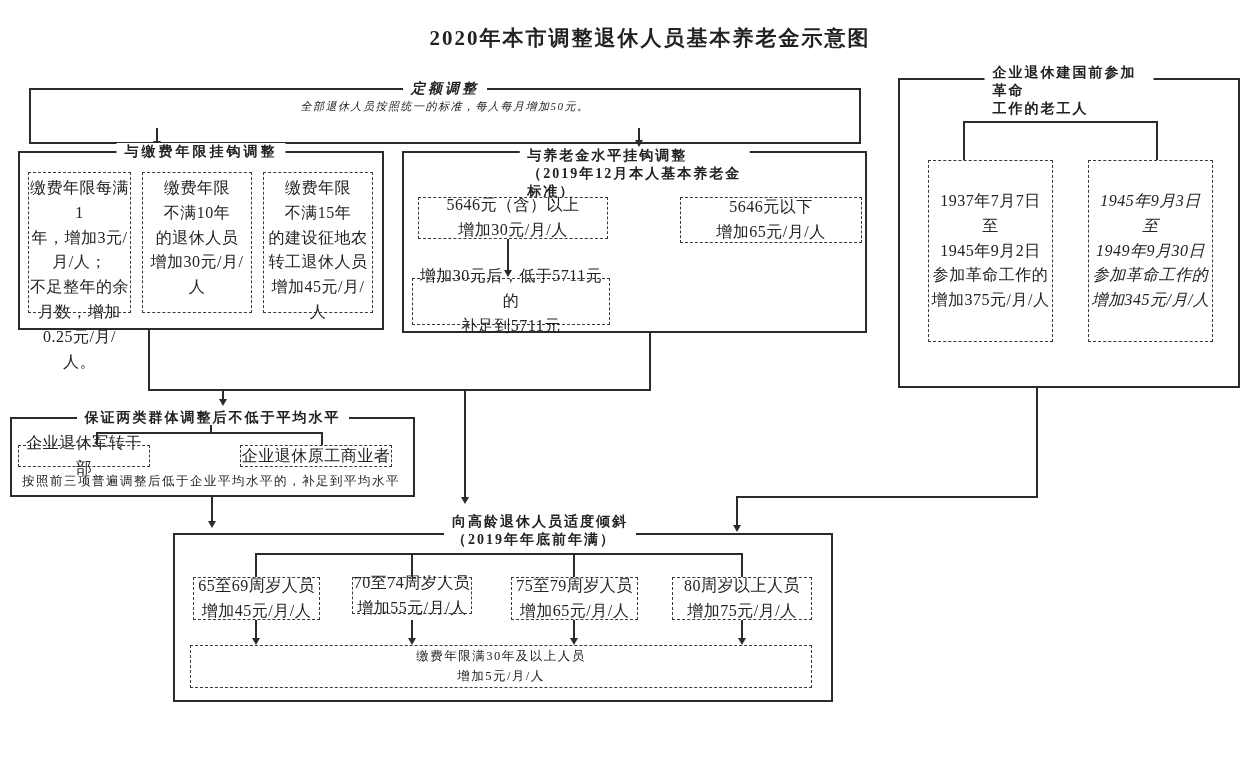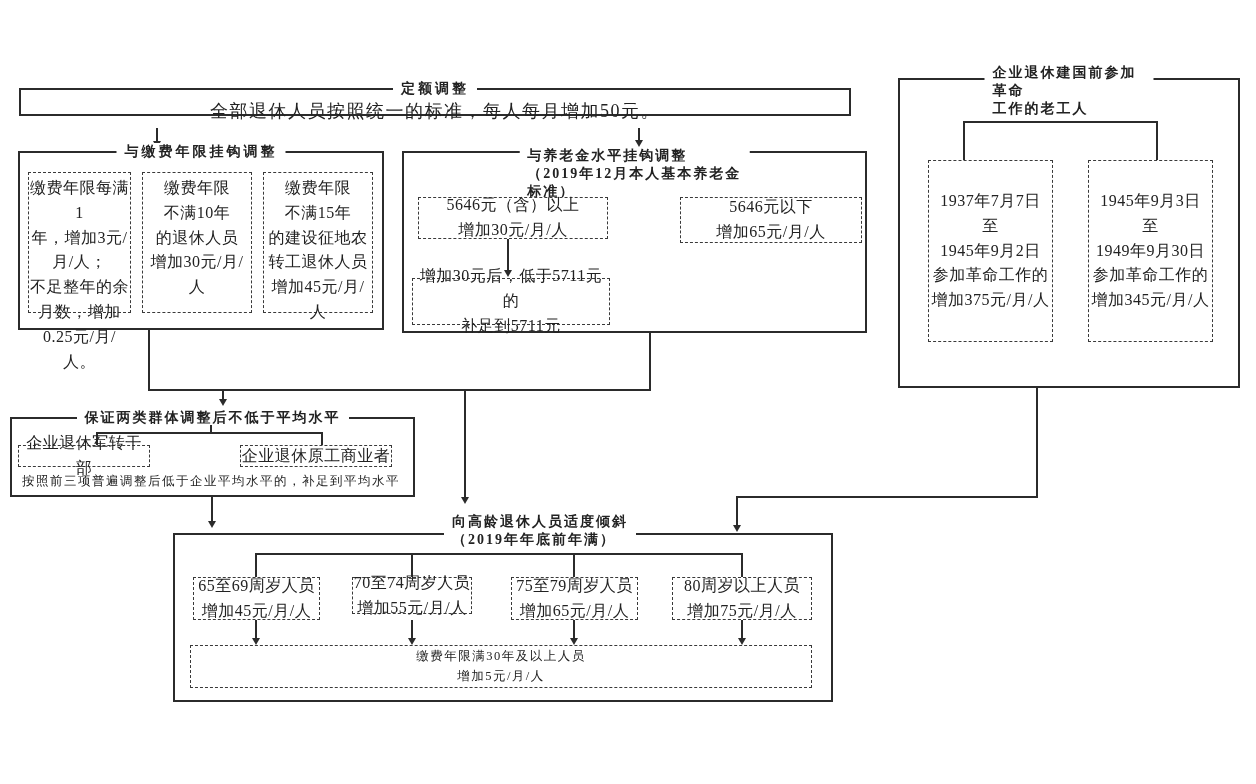--- a/index.html
+++ b/index.html
@@ -25,30 +25,31 @@
     position:absolute;border:1.6px dashed #3a3a3a;box-sizing:border-box;background:#fff;
     display:flex;align-items:center;justify-content:center;
     font-size:16px;line-height:1.55;letter-spacing:0.5px;text-align:center;white-space:pre-line;
   }
   .dash.topalign{align-items:flex-start;padding-top:3px;}
   
   .ln{position:absolute;background:#2b2b2b;}
   .ah{position:absolute;width:0;height:0;border-left:4px solid transparent;
       border-right:4px solid transparent;border-top:7px solid #2b2b2b;}
   .bodytext{
-    position:absolute;font-size:18px;letter-spacing:1.5px;white-space:nowrap;
+    position:absolute;font-size:11px;letter-spacing:1.5px;white-space:nowrap;
   }
 </style>
 </head>
 <body>
 
 <div id="canvas">
 
+  <div class="title">2020年本市调整退休人员基本养老金示意图</div>
 
-  <div class="box" style="left:19px;top:88px;width:832px;height:28px;">
+  <div class="box" style="left:29px;top:88px;width:832px;height:56px;font-style:italic;">
     <div class="legend" style="top:-10px;">定额调整</div>
     <div class="bodytext" style="left:0;right:0;top:9px;text-align:center;">全部退休人员按照统一的标准，每人每月增加50元。</div>
   </div>
 
   <div class="ln" style="left:156px;top:128px;width:2px;height:14px;"></div>
   <div class="ah" style="left:153px;top:141px;"></div>
   <div class="ln" style="left:638px;top:128px;width:2px;height:13px;"></div>
   <div class="ah" style="left:635px;top:140px;"></div>
 
   <div class="box" style="left:18px;top:151px;width:366px;height:179px;">
@@ -89,21 +90,21 @@
 工作的老工人</div>
   </div>
   <div class="ln" style="left:963px;top:121px;width:195px;height:2px;"></div>
   <div class="ln" style="left:963px;top:121px;width:2px;height:39px;"></div>
   <div class="ln" style="left:1156px;top:121px;width:2px;height:39px;"></div>
   <div class="dash" style="left:928px;top:160px;width:125px;height:182px;">1937年7月7日
 至
 1945年9月2日
 参加革命工作的
 增加375元/月/人</div>
-  <div class="dash" style="left:1088px;top:160px;width:125px;height:182px;">1945年9月3日
+  <div class="dash" style="left:1088px;top:160px;width:125px;height:182px;font-style:italic;">1945年9月3日
 至
 1949年9月30日
 参加革命工作的
 增加345元/月/人</div>
 
   <div class="ln" style="left:148px;top:330px;width:2px;height:61px;"></div>
   <div class="ln" style="left:649px;top:333px;width:2px;height:58px;"></div>
   <div class="ln" style="left:148px;top:389px;width:503px;height:2px;"></div>
   <div class="ln" style="left:222px;top:391px;width:2px;height:9px;"></div>
   <div class="ah" style="left:219px;top:399px;"></div>

